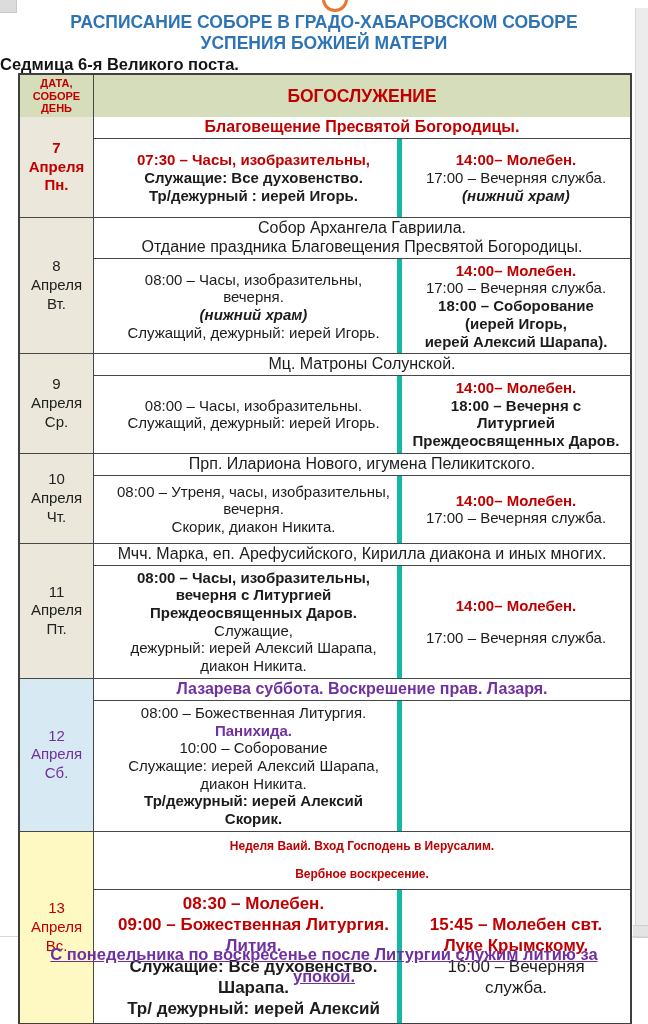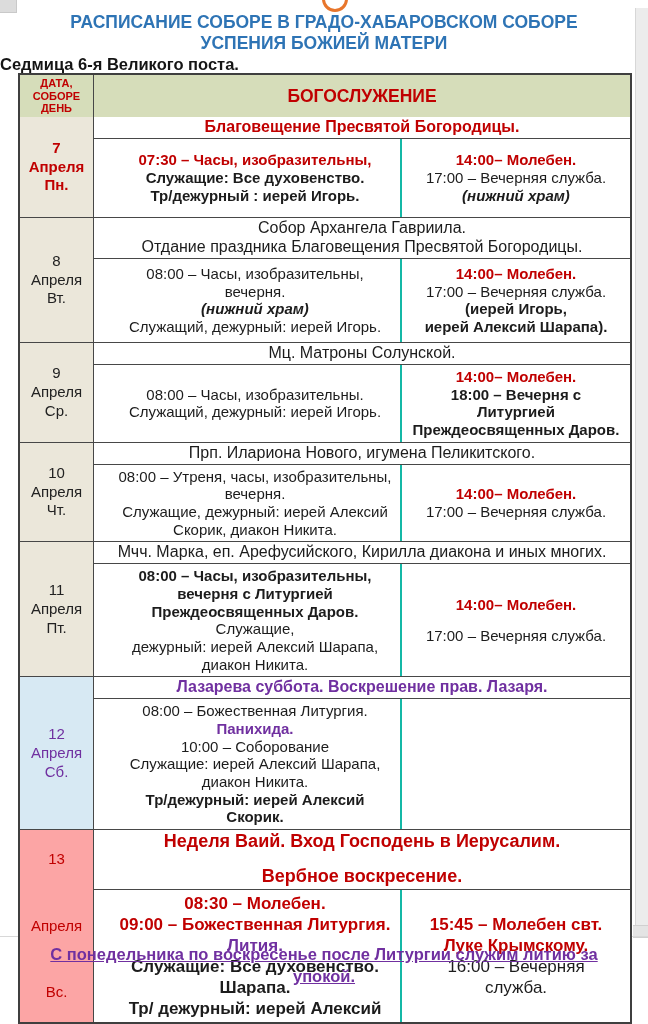--- a/index.html
+++ b/index.html
@@ -18,27 +18,27 @@
 
   
   .table{position:absolute;left:18px;top:73px;width:614px;border:2px solid #3f3f3f;box-sizing:border-box;background:#fff;}
   .trow{display:flex;box-sizing:border-box;border-top:1px solid #474747;}
   .trow:first-child{border-top:none;}
   .date-cell{width:74px;flex:0 0 74px;box-sizing:border-box;border-right:1px solid #474747;display:flex;flex-direction:column;justify-content:center;align-items:center;text-align:center;font-size:15px;line-height:1.25;padding:2px 1px;}
   .row-main{flex:1;display:flex;flex-direction:column;min-width:0;}
   .row-title{box-sizing:border-box;border-bottom:1px solid #474747;display:flex;flex-direction:column;justify-content:center;text-align:center;font-size:16px;line-height:1.22;padding:1px 4px;}
   .row-body{flex:1;display:flex;}
   .cell{box-sizing:border-box;display:flex;flex-direction:column;justify-content:center;text-align:center;font-size:15px;padding:3px 5px;}
-  .cell-left{width:308px;flex:0 0 308px;border-right:2px solid #14b8a6;padding-left:21px;}
+  .cell-left{width:308px;flex:0 0 308px;border-right:5px solid #14b8a6;padding-left:21px;}
   .cell-right{flex:1;}
   .line{line-height:1.18;}
   .gapline{height:14px;}
   .big .cell{font-size:17px;}
   .big .cell .line{line-height:1.24;}
-  .big .row-title{font-size:18px;}
+  .big .row-title{font-size:12px;}
 
   
   .hdr{min-height:42px;}
   .bg-olive{background:#d6ddba;}
   .hdr-date{font-size:11px;font-weight:700;color:#c00000;line-height:1.15;}
   .hdr-service{flex:1;display:flex;align-items:center;justify-content:center;color:#c00000;font-weight:700;font-size:17.5px;}
 
   
   .c-red{color:#c00000;font-weight:700;}
   .c-black{color:#1c1c1c;}
@@ -46,21 +46,21 @@
   .c-blackbi{color:#1c1c1c;font-weight:700;font-style:italic;}
   .c-purple{color:#7030a0;font-weight:700;}
 
   
   .d-red-bold{color:#c00000;font-weight:700;}
   .d-red{color:#c00000;}
   .d-black{color:#222222;}
   .d-purple{color:#7030a0;}
   .bg-beige{background:#ebe7da;}
   .bg-blue{background:#d7e9f3;}
-  .bg-peach{background:#fca5a5;gap:48px;}
+  .bg-peach{background:#fef9c3;}
 
   .footer-note{position:absolute;left:24px;top:943px;width:600px;text-align:center;color:#7030a0;font-weight:700;font-size:16.5px;line-height:1.35;text-decoration:underline;}
 </style>
 </head>
 <body>
 
 <div class="screen">
 
   <div class="corner-tl"></div>
   <div class="spinner-arc"></div>
@@ -122,20 +122,21 @@
             <div class="row-body">
               <div class="cell cell-left">
                 <div class="line"><span class="c-black">08:00 – Часы, изобразительны,</span></div>
                 <div class="line"><span class="c-black">вечерня.</span></div>
                 <div class="line"><span class="c-blackbi">(нижний храм)</span></div>
                 <div class="line"><span class="c-black">Служащий, дежурный: иерей Игорь.</span></div>
               </div>
               <div class="cell cell-right">
                 <div class="line"><span class="c-red">14:00– Молебен.</span></div>
                 <div class="line"><span class="c-black">17:00 – Вечерняя служба.</span></div>
+                <div class="line"><span class="c-blackb">18:00 – Соборование</span></div>
                 <div class="line"><span class="c-blackb">(иерей Игорь,</span></div>
                 <div class="line"><span class="c-blackb">иерей Алексий Шарапа).</span></div>
               </div>
             </div>
           </div>
         </div>
         <div class="trow" style="min-height: 90px;">
           <div class="date-cell bg-beige d-black">
             <div>9</div>
             <div>Апреля</div>
@@ -166,21 +167,20 @@
             <div>Чт.</div>
           </div>
           <div class="row-main">
             <div class="row-title" style="min-height: 21px;">
               <div class="line"><span class="c-black">Прп. Илариона Нового, игумена Пеликитского.</span></div>
             </div>
             <div class="row-body">
               <div class="cell cell-left">
                 <div class="line"><span class="c-black">08:00 – Утреня, часы, изобразительны,</span></div>
                 <div class="line"><span class="c-black">вечерня.</span></div>
-                <div class="line"><span class="c-black">Служащие, дежурный: иерей Алексий</span></div>
                 <div class="line"><span class="c-black">Скорик, диакон Никита.</span></div>
               </div>
               <div class="cell cell-right">
                 <div class="line"><span class="c-red">14:00– Молебен.</span></div>
                 <div class="line"><span class="c-black">17:00 – Вечерняя служба.</span></div>
               </div>
             </div>
           </div>
         </div>
         <div class="trow" style="min-height: 104px;">

